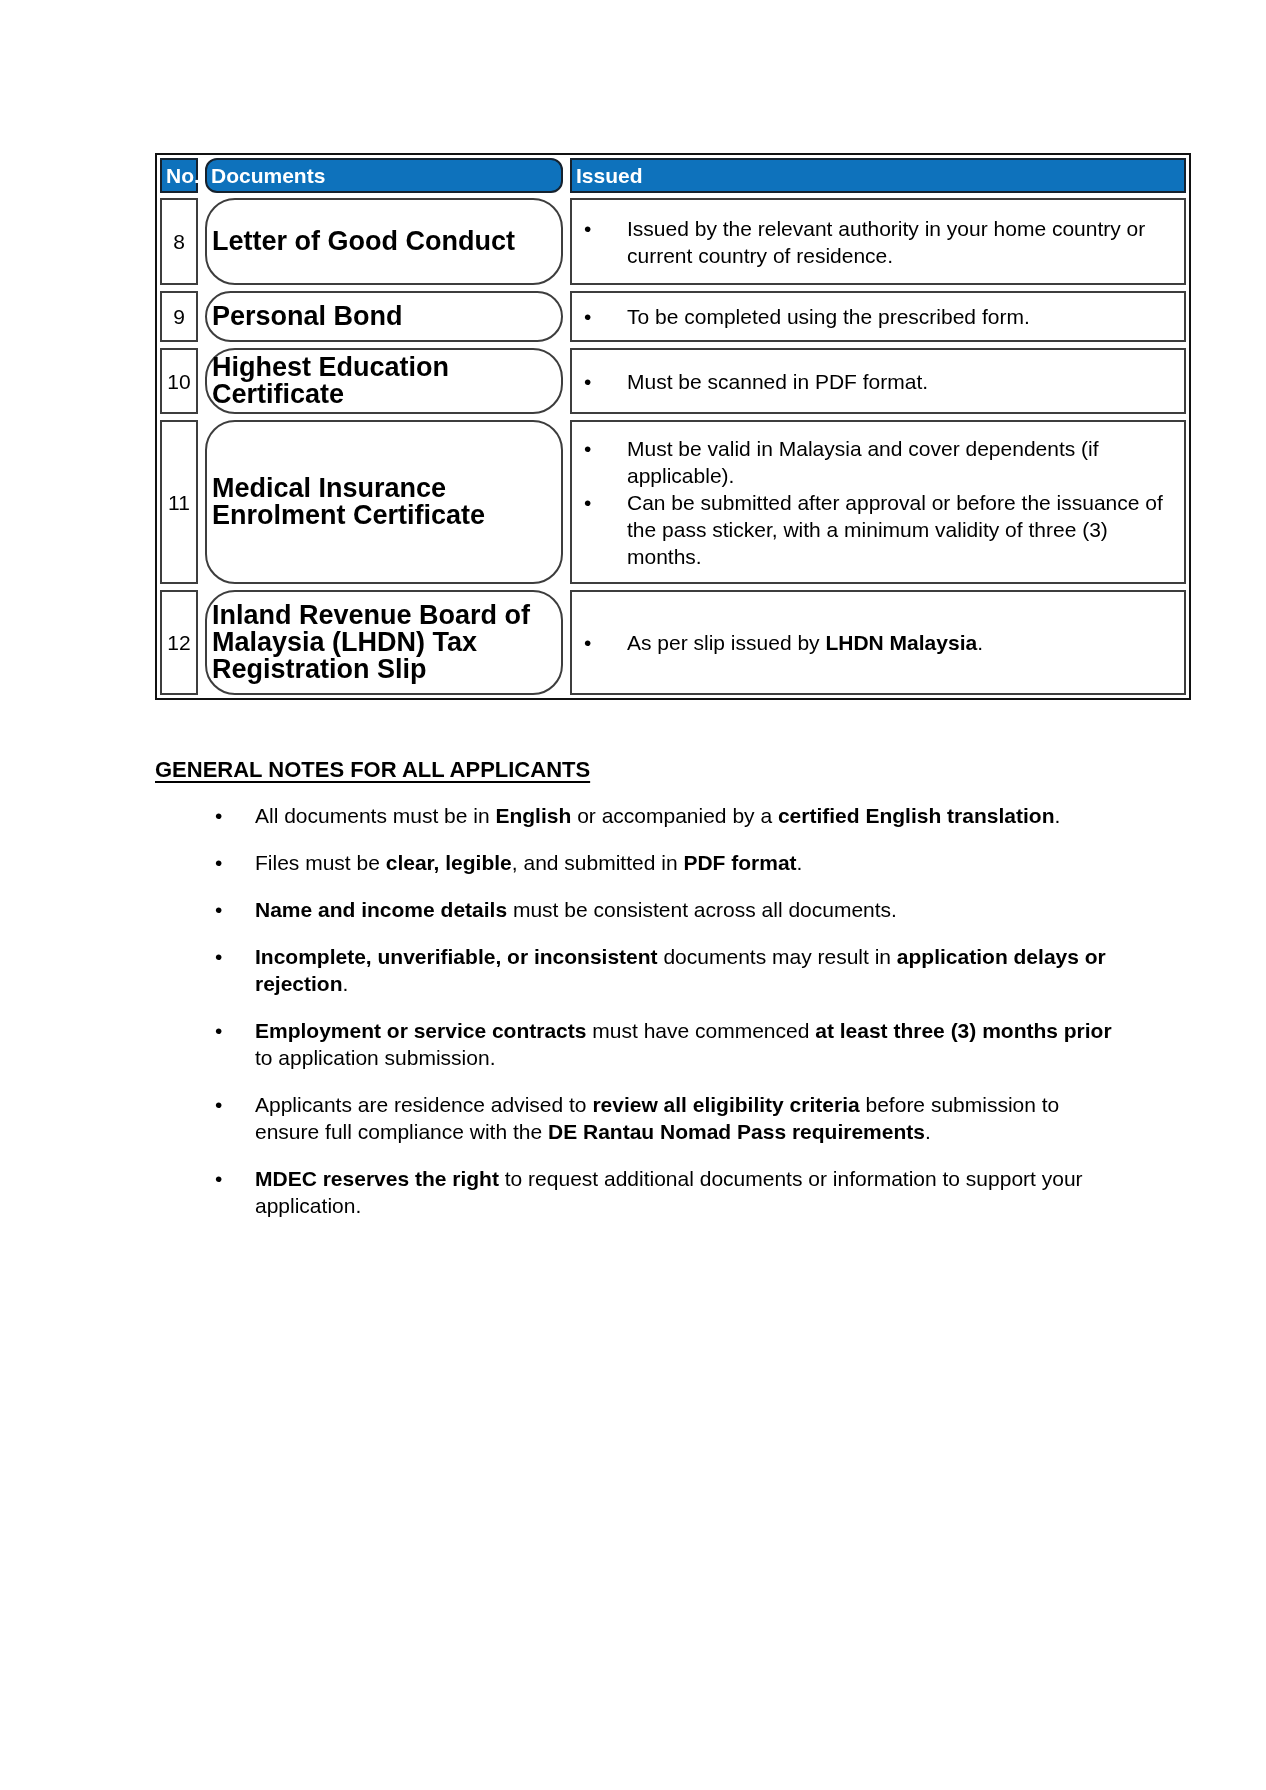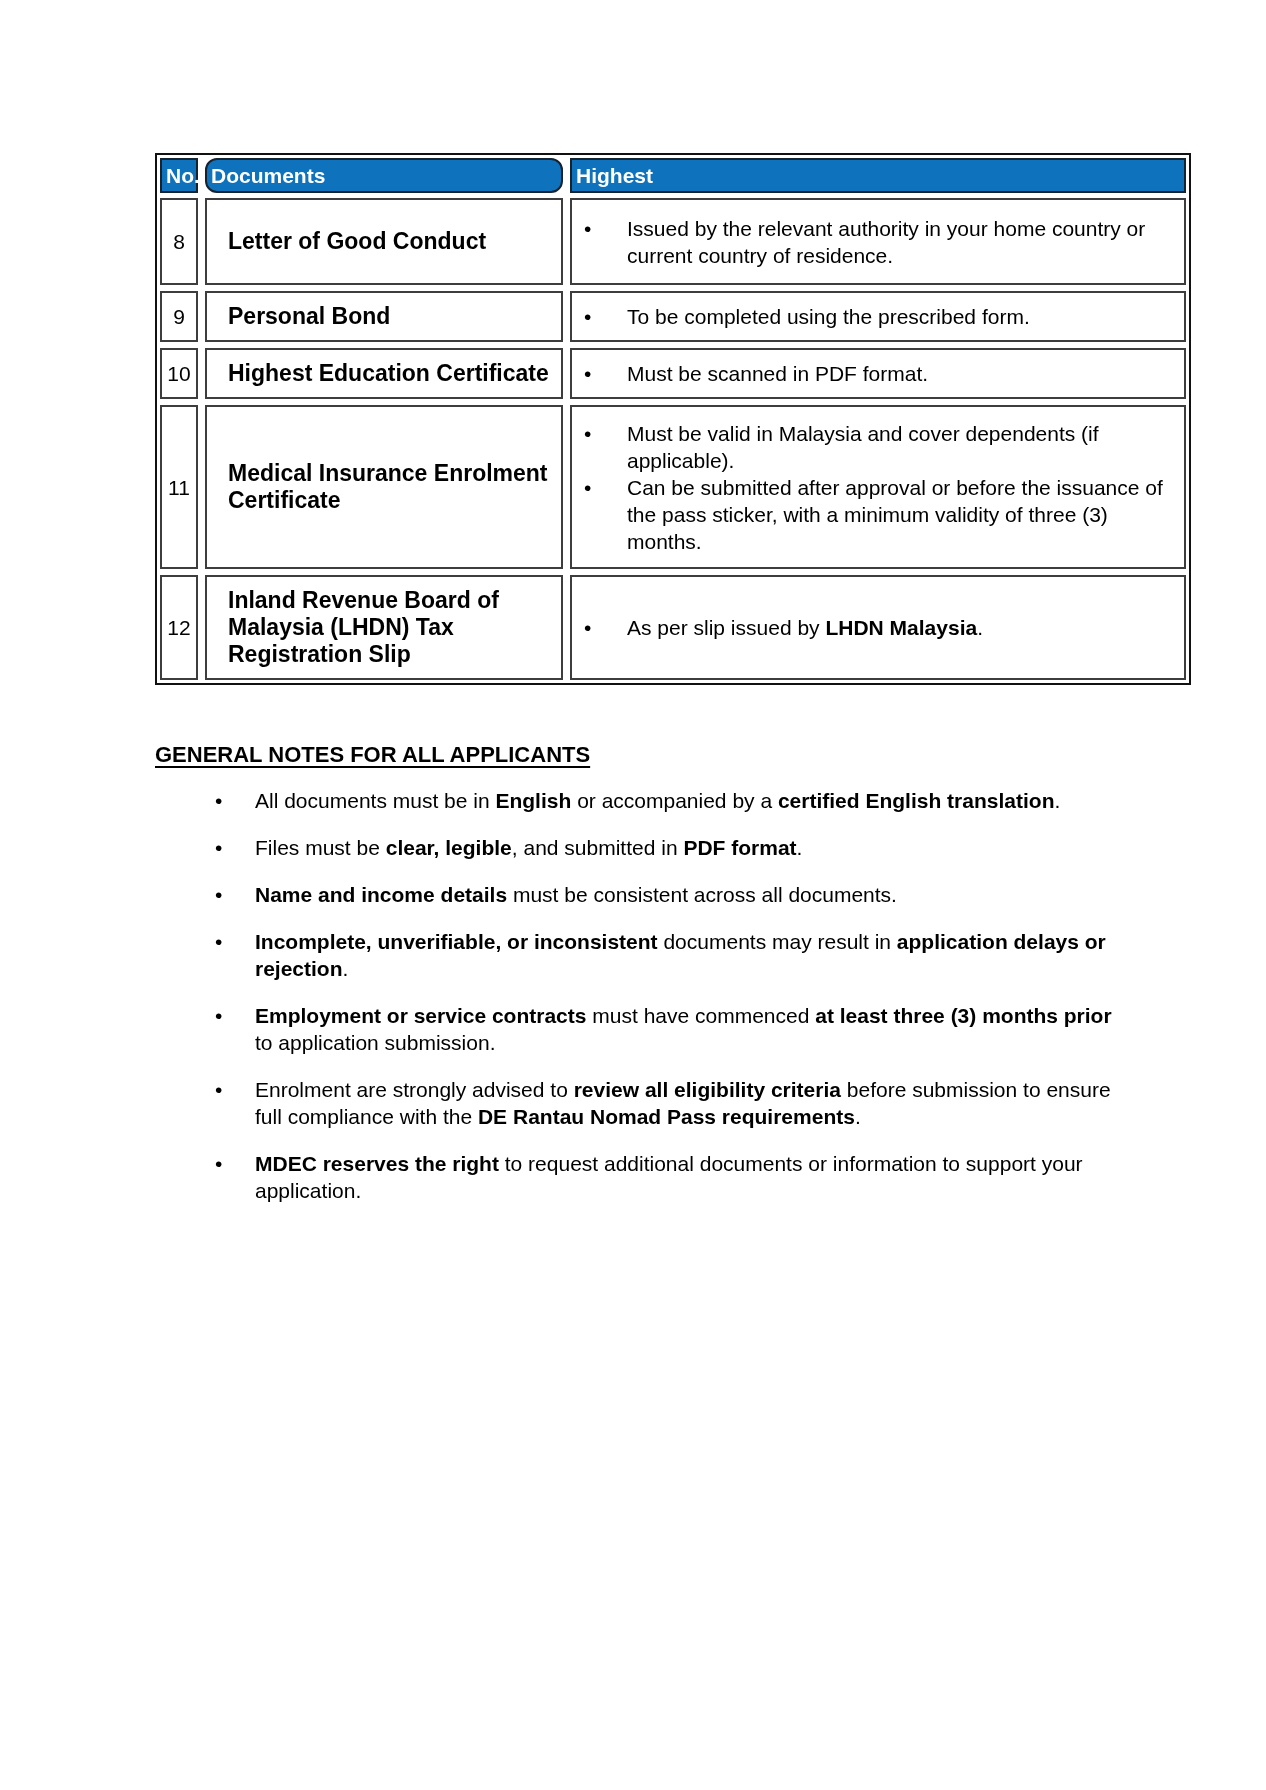--- a/index.html
+++ b/index.html
@@ -66,23 +66,24 @@
   .tbody .trow:nth-child(4) { min-height: 164px; }
   .tbody .trow:nth-child(5) { min-height: 105px; }
 
   .cell-no {
     align-items: center;
     font-size: 21px;
     line-height: 27px;
   }
   .cell-doc {
     font-weight: bold;
-    font-size: 23px;
-    line-height: 27px;
-    padding: 4px 4px 4px 21px;
+    font-size: 27px;
+    line-height: 27px;
+    padding: 4px 4px 4px 5px;
+    border-radius: 30px;
   }
   .cell-det { padding: 10px 8px 10px 10px; }
   .det-item {
     display: flex;
     align-items: flex-start;
     font-size: 21px;
     line-height: 27px;
   }
   .det-marker {
     flex: none;
@@ -125,21 +126,21 @@
 </style>
 </head>
 <body>
 
 <div class="page">
 
   <div class="doc-table">
     <div class="thead">
         <div class="th" style="background: rgb(14, 114, 188); color: rgb(255, 255, 255);">No.</div>
         <div class="th" style="background: rgb(14, 114, 188); color: rgb(255, 255, 255); border-radius: 12px;">Documents</div>
-        <div class="th" style="background: rgb(14, 114, 188); color: rgb(255, 255, 255);">Highest</div>
+        <div class="th" style="background: rgb(14, 114, 188); color: rgb(255, 255, 255);">Issued</div>
       </div>
     <div class="tbody">
         <div class="trow">
           <div class="cell cell-no">8</div>
           <div class="cell cell-doc">Letter of Good Conduct</div>
           <div class="cell cell-det">
             <div class="det-item">
               <span class="det-marker">•</span>
               <span class="det-text"><span>Issued by the relevant authority in your home country or current country of residence.</span></span>
             </div>
@@ -210,21 +211,21 @@
         <div class="note-item">
           <span class="note-marker">•</span>
           <span class="note-text"><span class="b">Incomplete, unverifiable, or inconsistent</span><span> documents may result in </span><span class="b">application delays or rejection</span><span>.</span></span>
         </div>
         <div class="note-item">
           <span class="note-marker">•</span>
           <span class="note-text"><span class="b">Employment or service contracts</span><span> must have commenced </span><span class="b">at least three (3) months prior</span><span> to application submission.</span></span>
         </div>
         <div class="note-item">
           <span class="note-marker">•</span>
-          <span class="note-text"><span>Enrolment are strongly advised to </span><span class="b">review all eligibility criteria</span><span> before submission to ensure full compliance with the </span><span class="b">DE Rantau Nomad Pass requirements</span><span>.</span></span>
+          <span class="note-text"><span>Applicants are residence advised to </span><span class="b">review all eligibility criteria</span><span> before submission to ensure full compliance with the </span><span class="b">DE Rantau Nomad Pass requirements</span><span>.</span></span>
         </div>
         <div class="note-item">
           <span class="note-marker">•</span>
           <span class="note-text"><span class="b">MDEC reserves the right</span><span> to request additional documents or information to support your application.</span></span>
         </div>
       </div>
   </div>
 
 </div>
 

